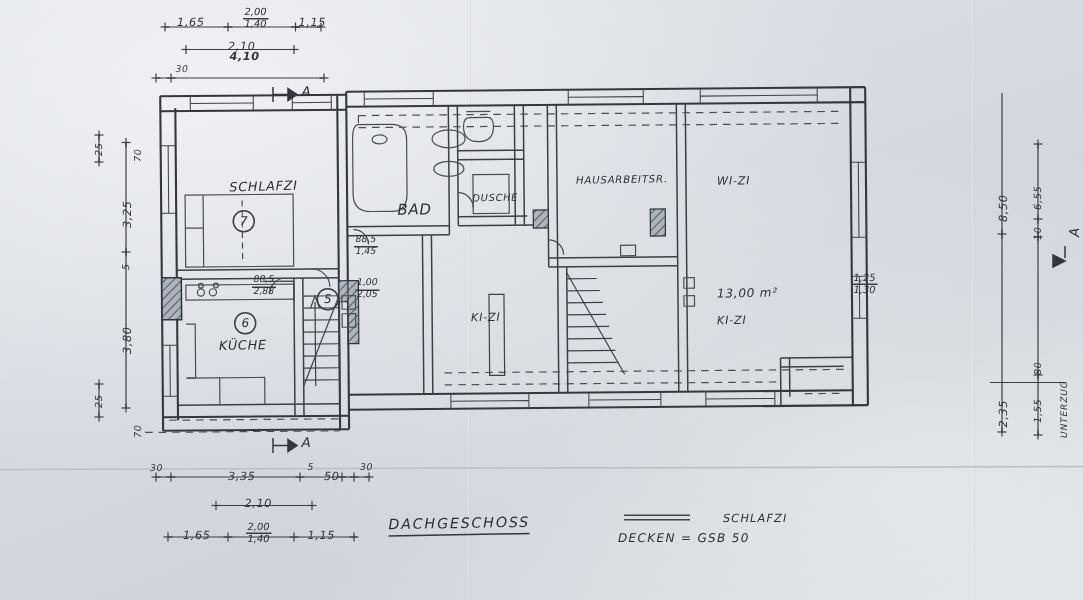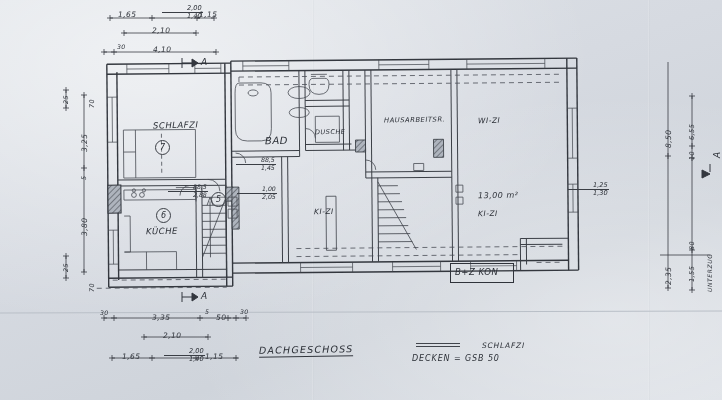--- a/index.html
+++ b/index.html
@@ -24,21 +24,21 @@
   }
   .scan{position:absolute;inset:0;}
   svg{position:absolute;top:0;left:0;}
   .lbl{position:absolute;color:#2b2f36;font-family:"DejaVu Sans",sans-serif;
        font-style:italic;white-space:nowrap;letter-spacing:.5px;}
   .dim{position:absolute;color:#31353c;font-family:"DejaVu Sans",sans-serif;
        font-style:italic;font-size:7.5px;white-space:nowrap;letter-spacing:.4px;}
   .frac{position:absolute;font-family:"DejaVu Sans",sans-serif;font-style:italic;
         font-size:6.2px;color:#2b2f36;line-height:1.05;text-align:right;}
   .frac .num{display:block;border-bottom:.6px solid #3a3e45;padding:0 1px;}
-  .frac .den{display:block;padding:0 1px;margin-left:24px;}
+  .frac .den{display:block;padding:0 1px;}
   .rot{transform-origin:left top;}
   .circnum{
     position:absolute;width:13px;height:13px;border:1px solid #3a3e45;border-radius:50%;
     color:#2b2f36;font-family:"DejaVu Sans",sans-serif;font-style:italic;font-size:8px;
     display:flex;align-items:center;justify-content:center;background:rgba(255,255,255,.12);
   }
   .legend-line{height:1px;background:#41454c;}
   .legend-hatch{
     height:4px;
     background:repeating-linear-gradient(135deg,#4a4e55 0 1px,rgba(0,0,0,0) 1px 3px),
@@ -356,21 +356,21 @@
 <div class="lbl rot" style="left:712px;top:158px;font-size:9px;transform:rotate(-90deg);">A</div>
 
 <div class="dim" style="left:118px;top:10px;">1,65</div>
 <div class="frac" style="left:162px;top:5px;font-size:6.6px;">
   <span class="num">2,00</span>
   <span class="den">1,40</span>
 </div>
 <div class="dim" style="left:199px;top:10px;">1,15</div>
 <div class="dim" style="left:152px;top:26px;">2,10</div>
 <div class="dim" style="left:117px;top:43px;font-size:6.2px;">30</div>
-<div class="dim" style="left:153px;top:45px;">4,10</div>
+<div class="dim" style="left:153px;top:33px;font-weight:bold;">4,10</div>
 
 <div class="dim rot" style="left:62px;top:104px;transform:rotate(-90deg);font-size:6.4px;">25</div>
 <div class="dim rot" style="left:88px;top:108px;transform:rotate(-90deg);font-size:6.4px;">70</div>
 <div class="dim rot" style="left:80px;top:152px;transform:rotate(-90deg);">3,25</div>
 <div class="dim rot" style="left:80px;top:180px;transform:rotate(-90deg);font-size:6.4px;">5</div>
 <div class="dim rot" style="left:80px;top:236px;transform:rotate(-90deg);">3,80</div>
 <div class="dim rot" style="left:62px;top:272px;transform:rotate(-90deg);font-size:6.4px;">25</div>
 <div class="dim rot" style="left:88px;top:292px;transform:rotate(-90deg);font-size:6.4px;">70</div>
 
 <div class="dim" style="left:100px;top:309px;font-size:6.2px;">30</div>
@@ -387,23 +387,20 @@
 <div class="dim" style="left:205px;top:352px;">1,15</div>
 
 <div class="dim rot" style="left:664px;top:148px;transform:rotate(-90deg);">8,50</div>
 <div class="dim rot" style="left:688px;top:140px;transform:rotate(-90deg);font-size:6.6px;">6,55</div>
 <div class="dim rot" style="left:688px;top:160px;transform:rotate(-90deg);font-size:6.4px;">10</div>
 <div class="dim rot" style="left:664px;top:285px;transform:rotate(-90deg);">2,35</div>
 <div class="dim rot" style="left:688px;top:282px;transform:rotate(-90deg);font-size:6.6px;">1,55</div>
 <div class="dim rot" style="left:688px;top:250px;transform:rotate(-90deg);font-size:6.4px;">80</div>
 <div class="dim rot" style="left:706px;top:292px;transform:rotate(-90deg);font-size:6px;letter-spacing:.6px;">UNTERZUG</div>
 
-<div class="box" style="left:450px;top:263px;width:62px;height:18px;">
-  <div class="lbl" style="left:4px;top:3px;font-size:8.5px;">B+Z KON</div>
-</div>
 
 <div class="lbl underline" style="left:259px;top:344px;font-size:9.5px;letter-spacing:1.2px;transform:rotate(-1deg);padding-bottom:1px;">DACHGESCHOSS</div>
 
 <div style="position:absolute;left:416px;top:339px;width:240px;">
 
   <div style="display:flex;align-items:center;height:12px;">
     <div style="width:44px;">
       <div class="legend-line" style="margin:2px 0;"></div>
       <div class="legend-line" style="margin:2px 0;"></div>
     </div>

